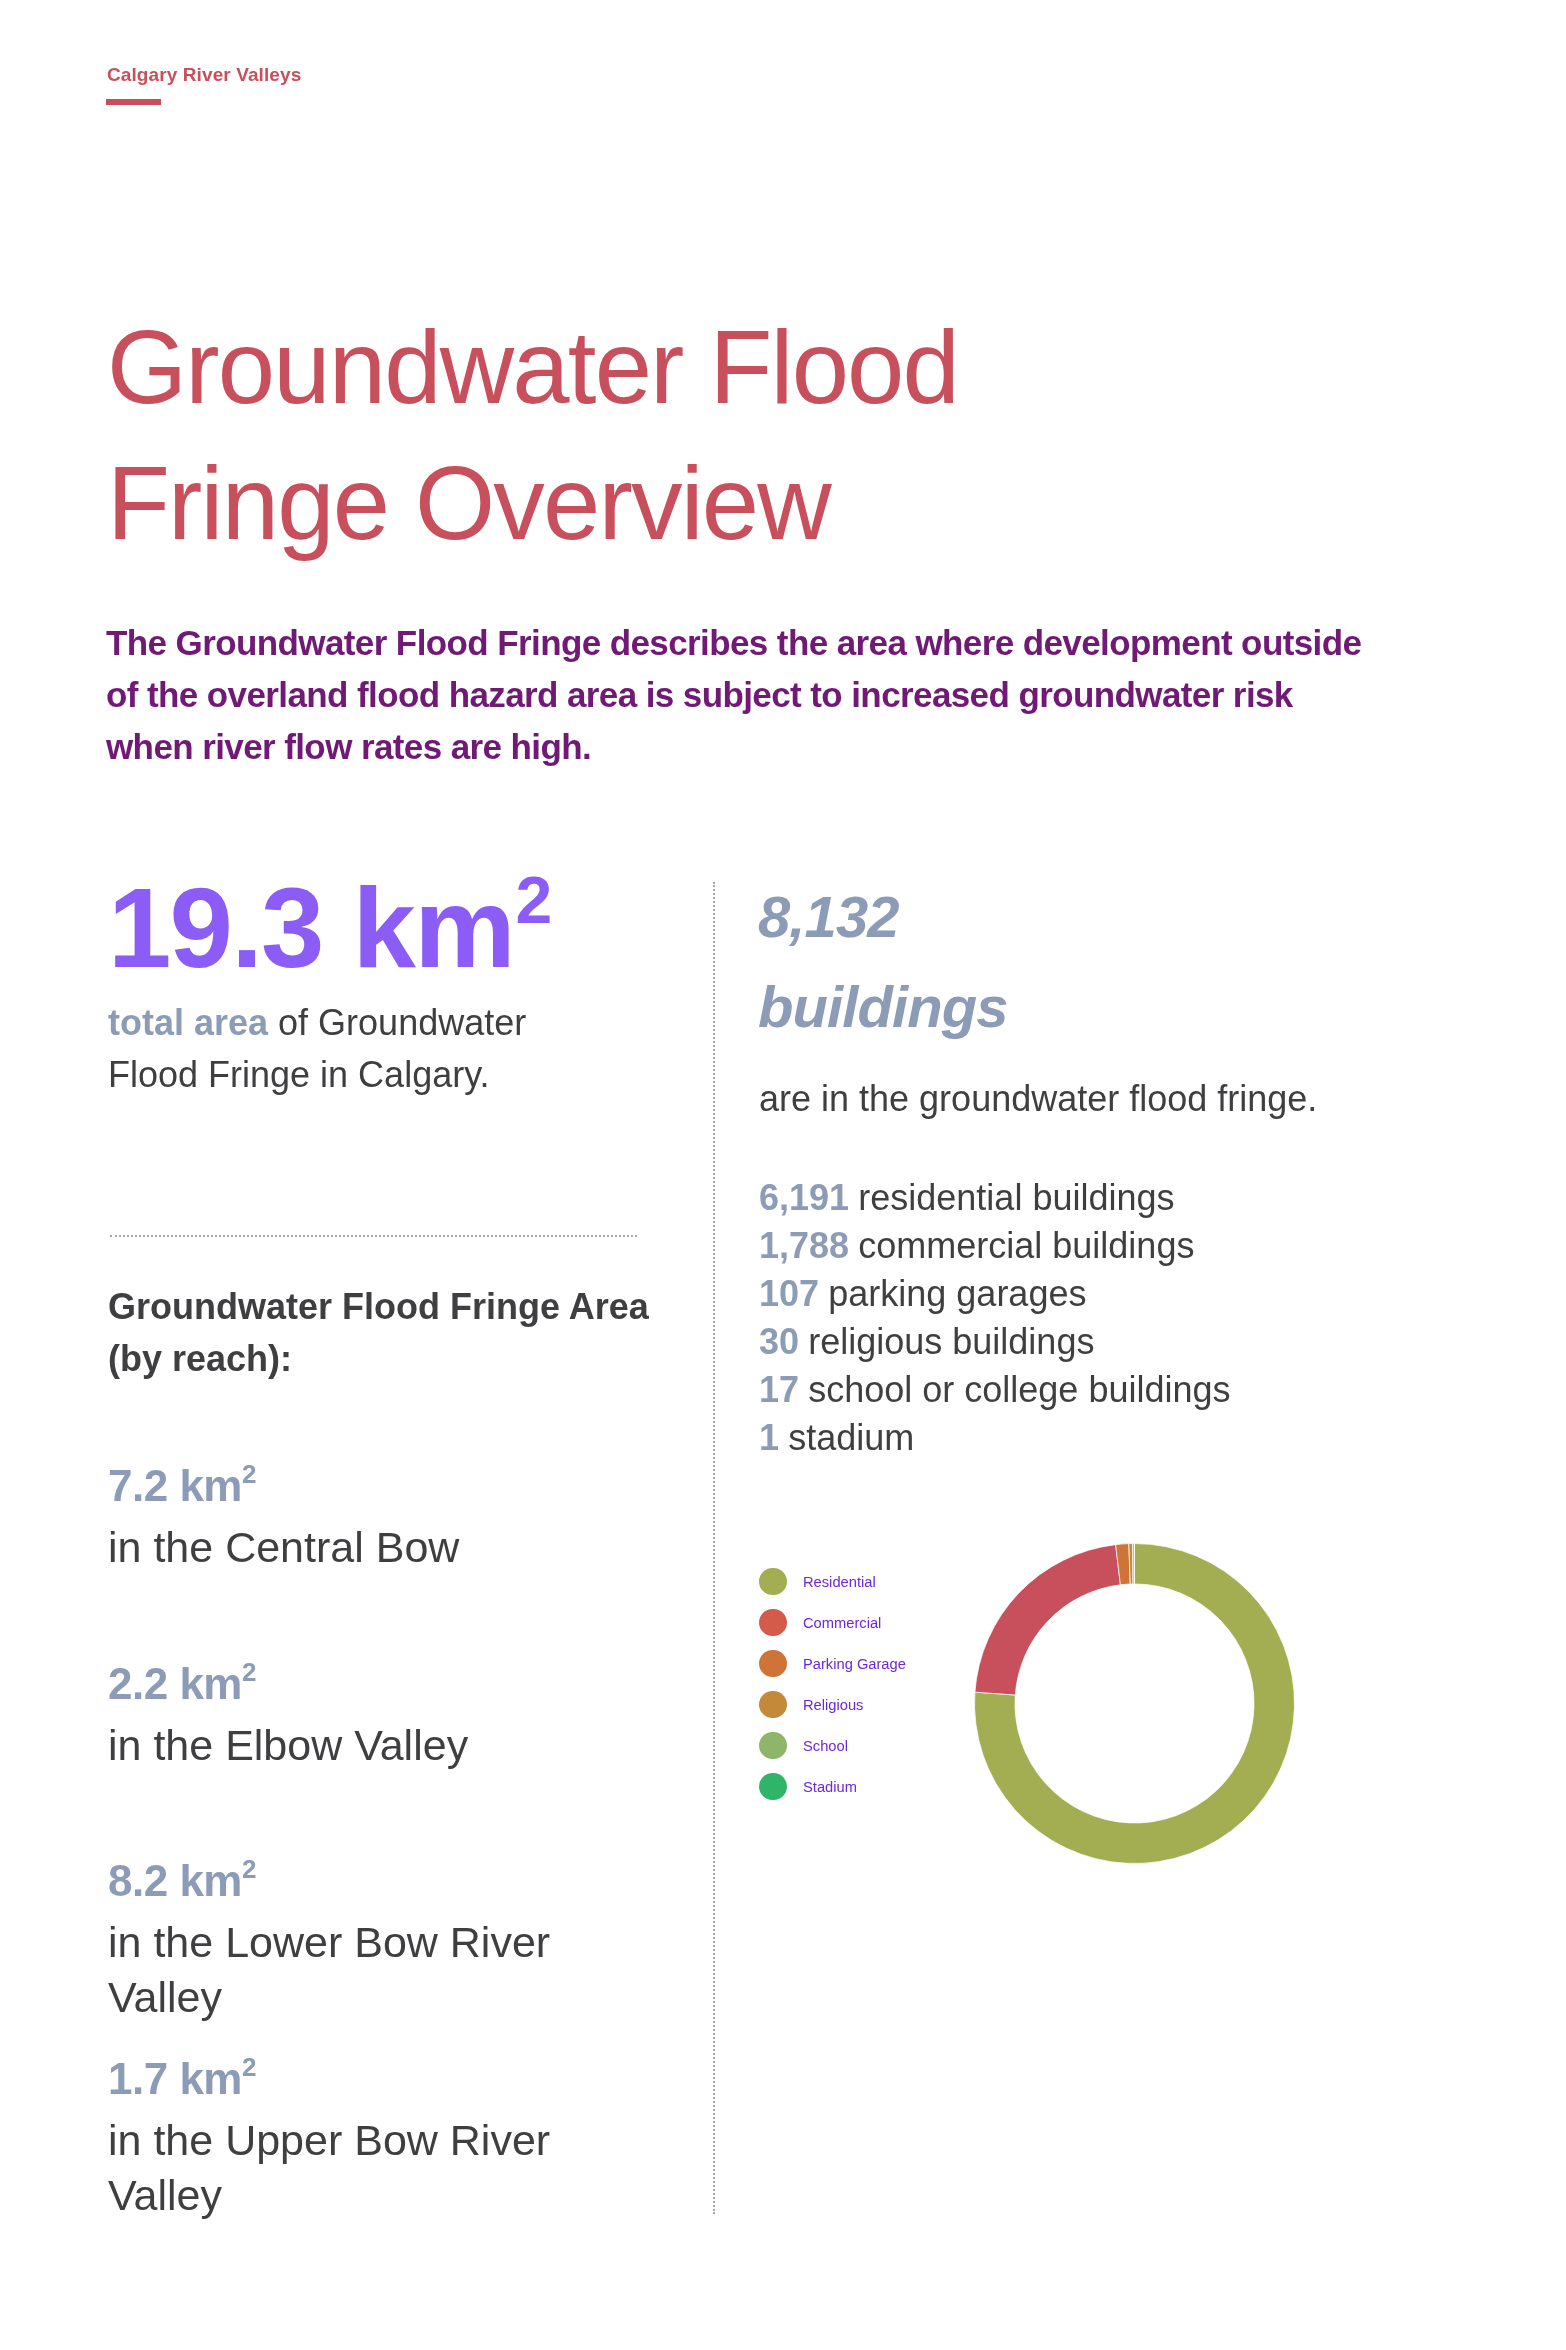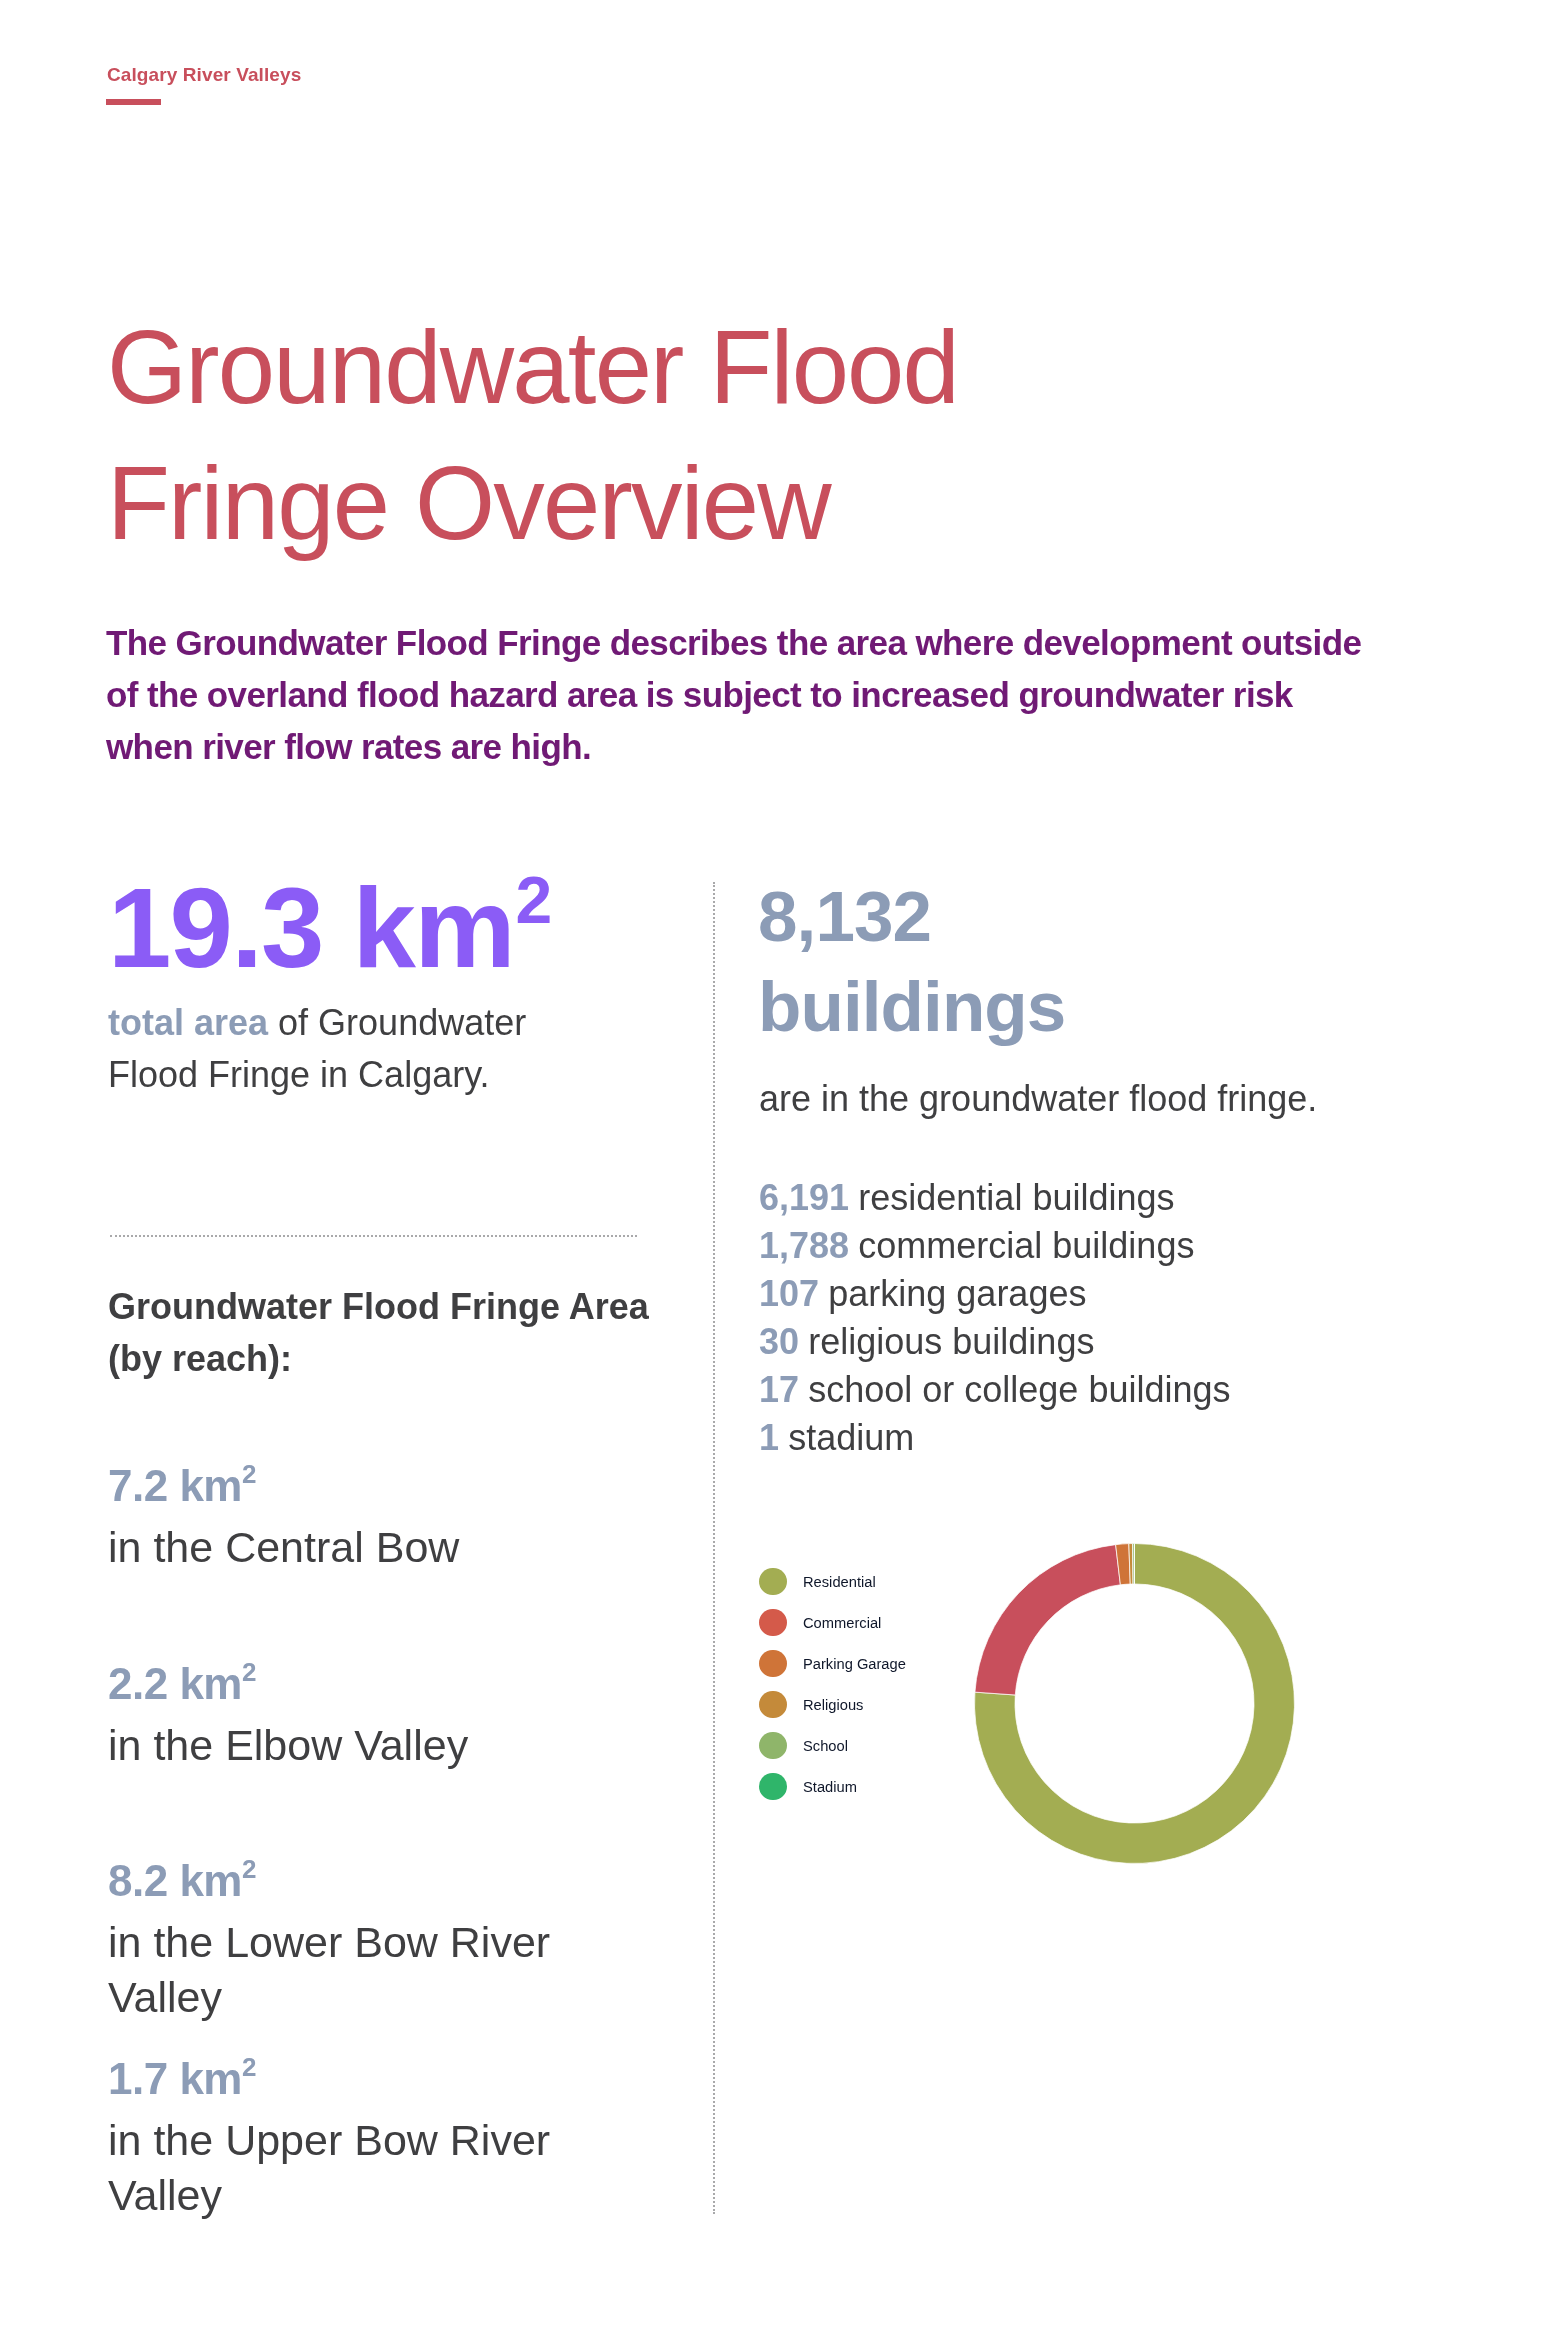--- a/index.html
+++ b/index.html
@@ -23,31 +23,31 @@
 
     .reach-heading { left: 108px; top: 1281px; width: 551px; font-size: 36px; line-height: 52px; font-weight: bold; color: #3f3f41; margin: 0; }
 
     .reach-item { left: 108px; width: 551px; }
     .reach-value { font-size: 44px; font-weight: bold; color: #8c9cb6; line-height: 55px; letter-spacing: -0.5px; }
     .reach-value sup { font-size: 26px; vertical-align: 18.4px; line-height: 0; }
     .reach-label { font-size: 43px; line-height: 55px; color: #3f3f41; margin-top: 7.3px; }
 
     .v-rule { left: 713px; top: 882px; width: 0; height: 1332px; border-left: 2.8px dotted #a9a9ab; }
 
-    .big-count { left: 758px; top: 872px; font-size: 71px; line-height: 90px; font-weight: bold; color: #8c9cb6; letter-spacing: -0.9px; }
+    .big-count { left: 758px; top: 872px; font-size: 58px; line-height: 90px; font-weight: bold; color: #8c9cb6; letter-spacing: -0.9px; font-style: italic; }
     .count-desc { left: 759px; top: 1076px; font-size: 36px; line-height: 46px; color: #3f3f41; }
 
     .breakdown { left: 759px; top: 1174px; width: 661px; margin: 0; padding: 0; list-style: none; }
     .breakdown li { font-size: 36px; line-height: 48px; color: #3f3f41; white-space: nowrap; }
     .breakdown li .num { color: #8c9cb6; font-weight: bold; margin-right: 9.2px; }
 
     .legend { left: 759px; top: 1561px; width: 184px; margin: 0; padding: 0; list-style: none; }
     .legend li { height: 41px; display: flex; align-items: center; }
     .legend .swatch { width: 27.5px; height: 27.5px; border-radius: 50%; display: inline-block; margin-right: 16.5px; flex: none; }
-    .legend .lbl { font-size: 14.7px; color: #0f172a; }
+    .legend .lbl { font-size: 14.7px; color: #6d28d9; }
 
     .donut { left: 969px; top: 1538px; width: 331px; height: 331px; }
   </style>
 </head>
 <body>
 
 <div class="abs running-head">Calgary River Valleys</div>
 <div class="abs running-rule"></div>
 
 <h1 class="abs page-title">

